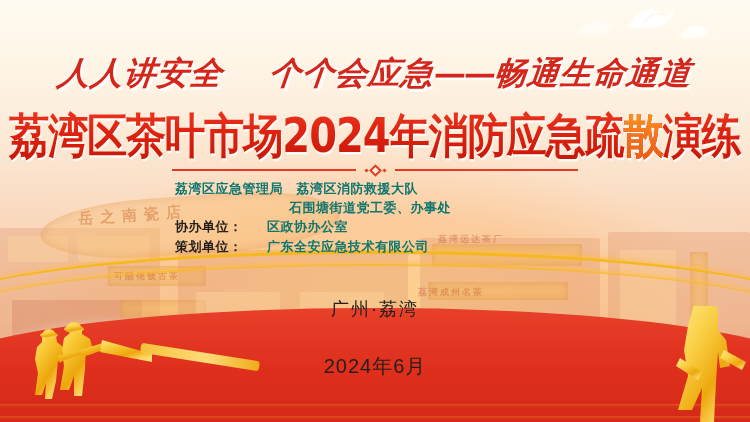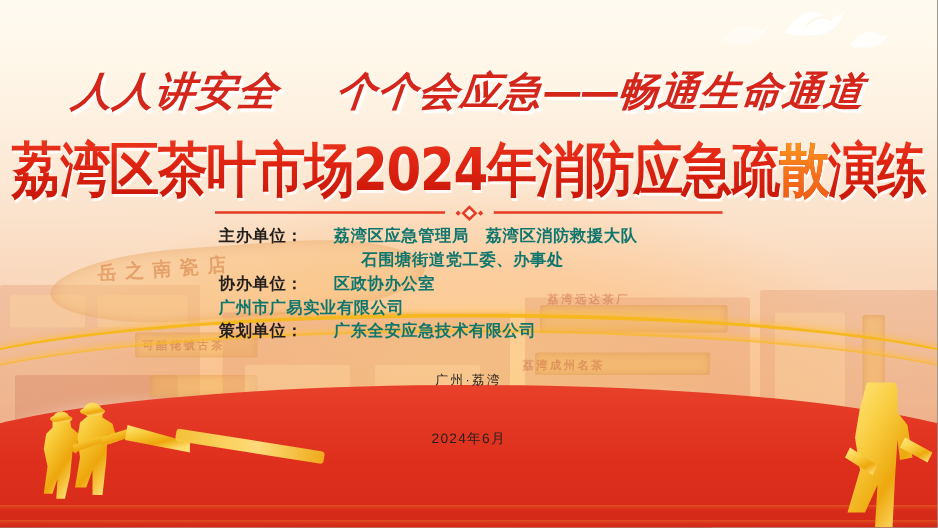--- a/index.html
+++ b/index.html
@@ -272,27 +272,27 @@
   .org-value.cont { padding-left: 0; margin-left: 22px; }
 
   .footer {
     position: absolute;
     top: 297px;
     left: 0; right: 0;
     text-align: center;
     color: #241f1c;
   }
   .footer .place {
-    font-size: 10px;
+    font-size: 18px;
     letter-spacing: 2px;
     font-weight: 500;
     margin-bottom: 6px;
   }
   .footer .date {
-    font-size: 11px;
+    font-size: 20px;
     letter-spacing: 1px;
     font-weight: 500;
     margin-top: 32px;
   }
 </style>
 </head>
 <body>
 
 <div id="poster">
 
@@ -402,33 +402,31 @@
     <div class="orn">
       <div class="dot"></div>
       <div class="dia-out"></div>
       <div class="dot"></div>
     </div>
     <div class="rule"></div>
   </div>
 
   <div class="orgs">
     <div class="org-row">
-      <div class="org-label">主办单位：</div>
       <div class="org-value">荔湾区应急管理局　荔湾区消防救援大队</div>
     </div>
     <div class="org-row">
       <div class="org-label"></div>
       <div class="org-value cont">石围塘街道党工委、办事处</div>
     </div>
     <div class="org-row">
       <div class="org-label">协办单位：</div>
       <div class="org-value">区政协办公室</div>
     </div>
     <div class="org-row">
-      <div class="org-value">广州市广易实业有限公司</div>
     </div>
     <div class="org-row">
       <div class="org-label">策划单位：</div>
       <div class="org-value">广东全安应急技术有限公司</div>
     </div>
   </div>
 
   <div class="footer">
     <div class="place">广州·荔湾</div>
     <div class="date">2024年6月</div>

